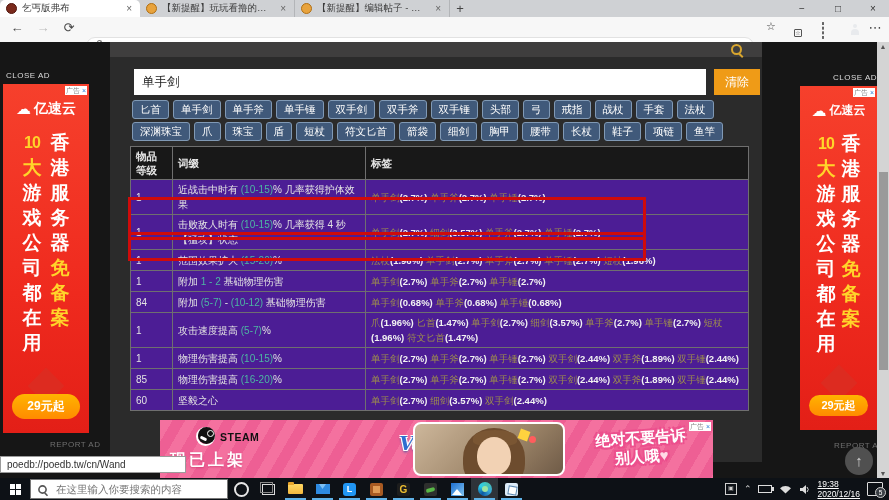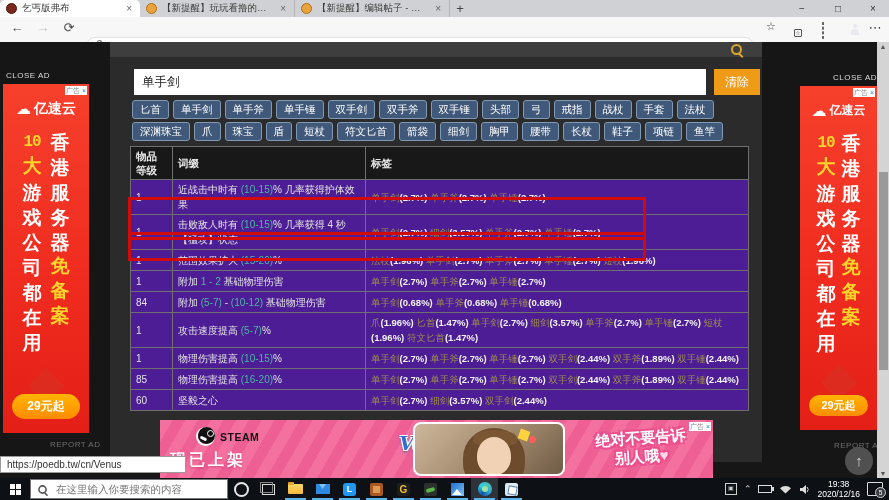--- a/index.html
+++ b/index.html
@@ -55,21 +55,21 @@
   .redbox{position:absolute;border:3px solid #cf0b0b;z-index:5;}
   
   .sidead{position:absolute;background:linear-gradient(180deg,#f6402c 0%,#ef2a1e 60%,#e31f17 100%);display:flex;flex-direction:column;align-items:center;overflow:hidden;}
   .adbadge{position:absolute;top:2px;right:2px;background:#fff;font-size:7px;color:#888;line-height:9px;padding:0 1px;display:flex;gap:2px;}
   .adbadge .bx{color:#2b7bd4;}
   .adlogo{display:flex;align-items:center;gap:3px;margin-top:16px;color:#fff;font-weight:bold;font-size:14px;}
   .adlogo .cl{font-size:15px;line-height:14px;}
   .advert{flex:1;display:flex;flex-direction:row;justify-content:center;gap:9px;margin-top:12px;}
   .advcol{display:flex;flex-direction:column;align-items:center;}
   .advcol span{font-size:19px;line-height:25px;font-weight:bold;color:#fff;}
-  .advcol span.em{color:#ffd42a;font-family:Liberation Mono, monospace;}
+  .advcol span.em{color:#ffd42a;}
   .advcol span.num{font-size:16px;letter-spacing:-1px;}
   .cube{position:absolute;bottom:34px;width:26px;height:26px;background:#d82f23;transform:rotate(45deg);opacity:.7;}
   .adcta{position:relative;margin-bottom:14px;background:linear-gradient(180deg,#ffb400,#ff8b00);border-radius:13px;color:#fff;font-weight:bold;font-size:12px;padding:4px 15px;border:none;font-family:inherit;}
   .adlabel{position:absolute;font-size:8px;color:#ddd;letter-spacing:.5px;}
   .adlabel.rep{color:#6f6f6f;}
   
   .banner{position:absolute;left:160px;top:378px;width:553px;height:58px;overflow:hidden;
     background:repeating-linear-gradient(120deg,#f4719f 0 11px,#ee5f94 11px 22px);}
   .kt{position:absolute;left:12px;top:7px;width:15px;height:15px;border:2px solid #fff;border-radius:50%;color:#fff;font-size:8px;font-weight:bold;font-style:italic;display:flex;align-items:center;justify-content:center;margin-left:24px;}
   .steamc{position:absolute;left:38px;top:7px;width:17px;height:17px;background:#111;border-radius:50%;}
@@ -128,21 +128,21 @@
   .i-photos:before{content:'';position:absolute;left:1px;top:6px;border-left:5px solid transparent;border-right:5px solid transparent;border-bottom:6px solid #fff;}
   .i-edge{width:14px;height:14px;border-radius:50%;background:conic-gradient(from 210deg,#0c59a4,#2ccdea,#49c3b1,#35a6d8,#0c59a4);position:relative;}
   .i-edge:before{content:'';position:absolute;left:4px;top:4px;width:6px;height:6px;border-radius:50%;background:#9ce4a0;}
   .i-3d{width:13px;height:13px;background:#dcebf8;border-radius:2px;position:relative;}
   .i-3d:before{content:'';position:absolute;left:3px;top:3px;width:7px;height:7px;border:1px solid #5a87b0;transform:rotate(10deg);background:#fff;}
   .tray{margin-left:auto;display:flex;align-items:center;gap:7px;padding-right:6px;color:#e8e8e8;}
   .trayico{font-size:9px;color:#ddd;}
   .sq{width:10px;height:10px;border:1px solid #cfcfcf;font-size:6px;color:#cfcfcf;text-align:center;line-height:9px;}
   .batt{width:12px;height:6px;border:1px solid #ddd;position:relative;}
   .batt:after{content:'';position:absolute;right:-3px;top:1px;width:2px;height:4px;background:#ddd;}
-  .clock{text-align:center;font-size:8.5px;line-height:10px;color:#fff;}
+  .clock{text-align:left;font-size:8.5px;line-height:10px;color:#fff;text-decoration:underline;}
   .notif{position:relative;width:14px;height:12px;border:1px solid #ddd;border-radius:1px;}
   .notif .badge{position:absolute;right:-4px;bottom:-3px;width:9px;height:9px;border-radius:50%;background:#3a3f45;border:1px solid #cfcfcf;color:#fff;font-size:6.5px;text-align:center;line-height:9px;}
 </style>
 </head>
 <body>
 
 <div id="screen">
 
   <div class="tabbar">
     <div id="tabs" style="display:flex;">
@@ -385,21 +385,21 @@
       <div class="slogan">
         <div>绝对不要告诉</div>
         <div><span>别人哦</span><span class="heart2">♥</span></div>
       </div>
       <span class="adbadge">
           <span>广告</span>
           <span class="bx">×</span>
         </span>
     </div>
 
-    <div class="tooltip">https://poedb.tw/cn/Venus</div>
+    <div class="tooltip">poedb://poedb.tw/cn/Wand</div>
     <div class="backtop">↑</div>
     <div class="scrollbar">
       <span class="arr" style="top:1px;">▲</span>
       <div class="thumb"></div>
       <span class="arr" style="bottom:1px;">▼</span>
     </div>
   </div>
 
   <div class="taskbar">
     <div class="startbtn">

